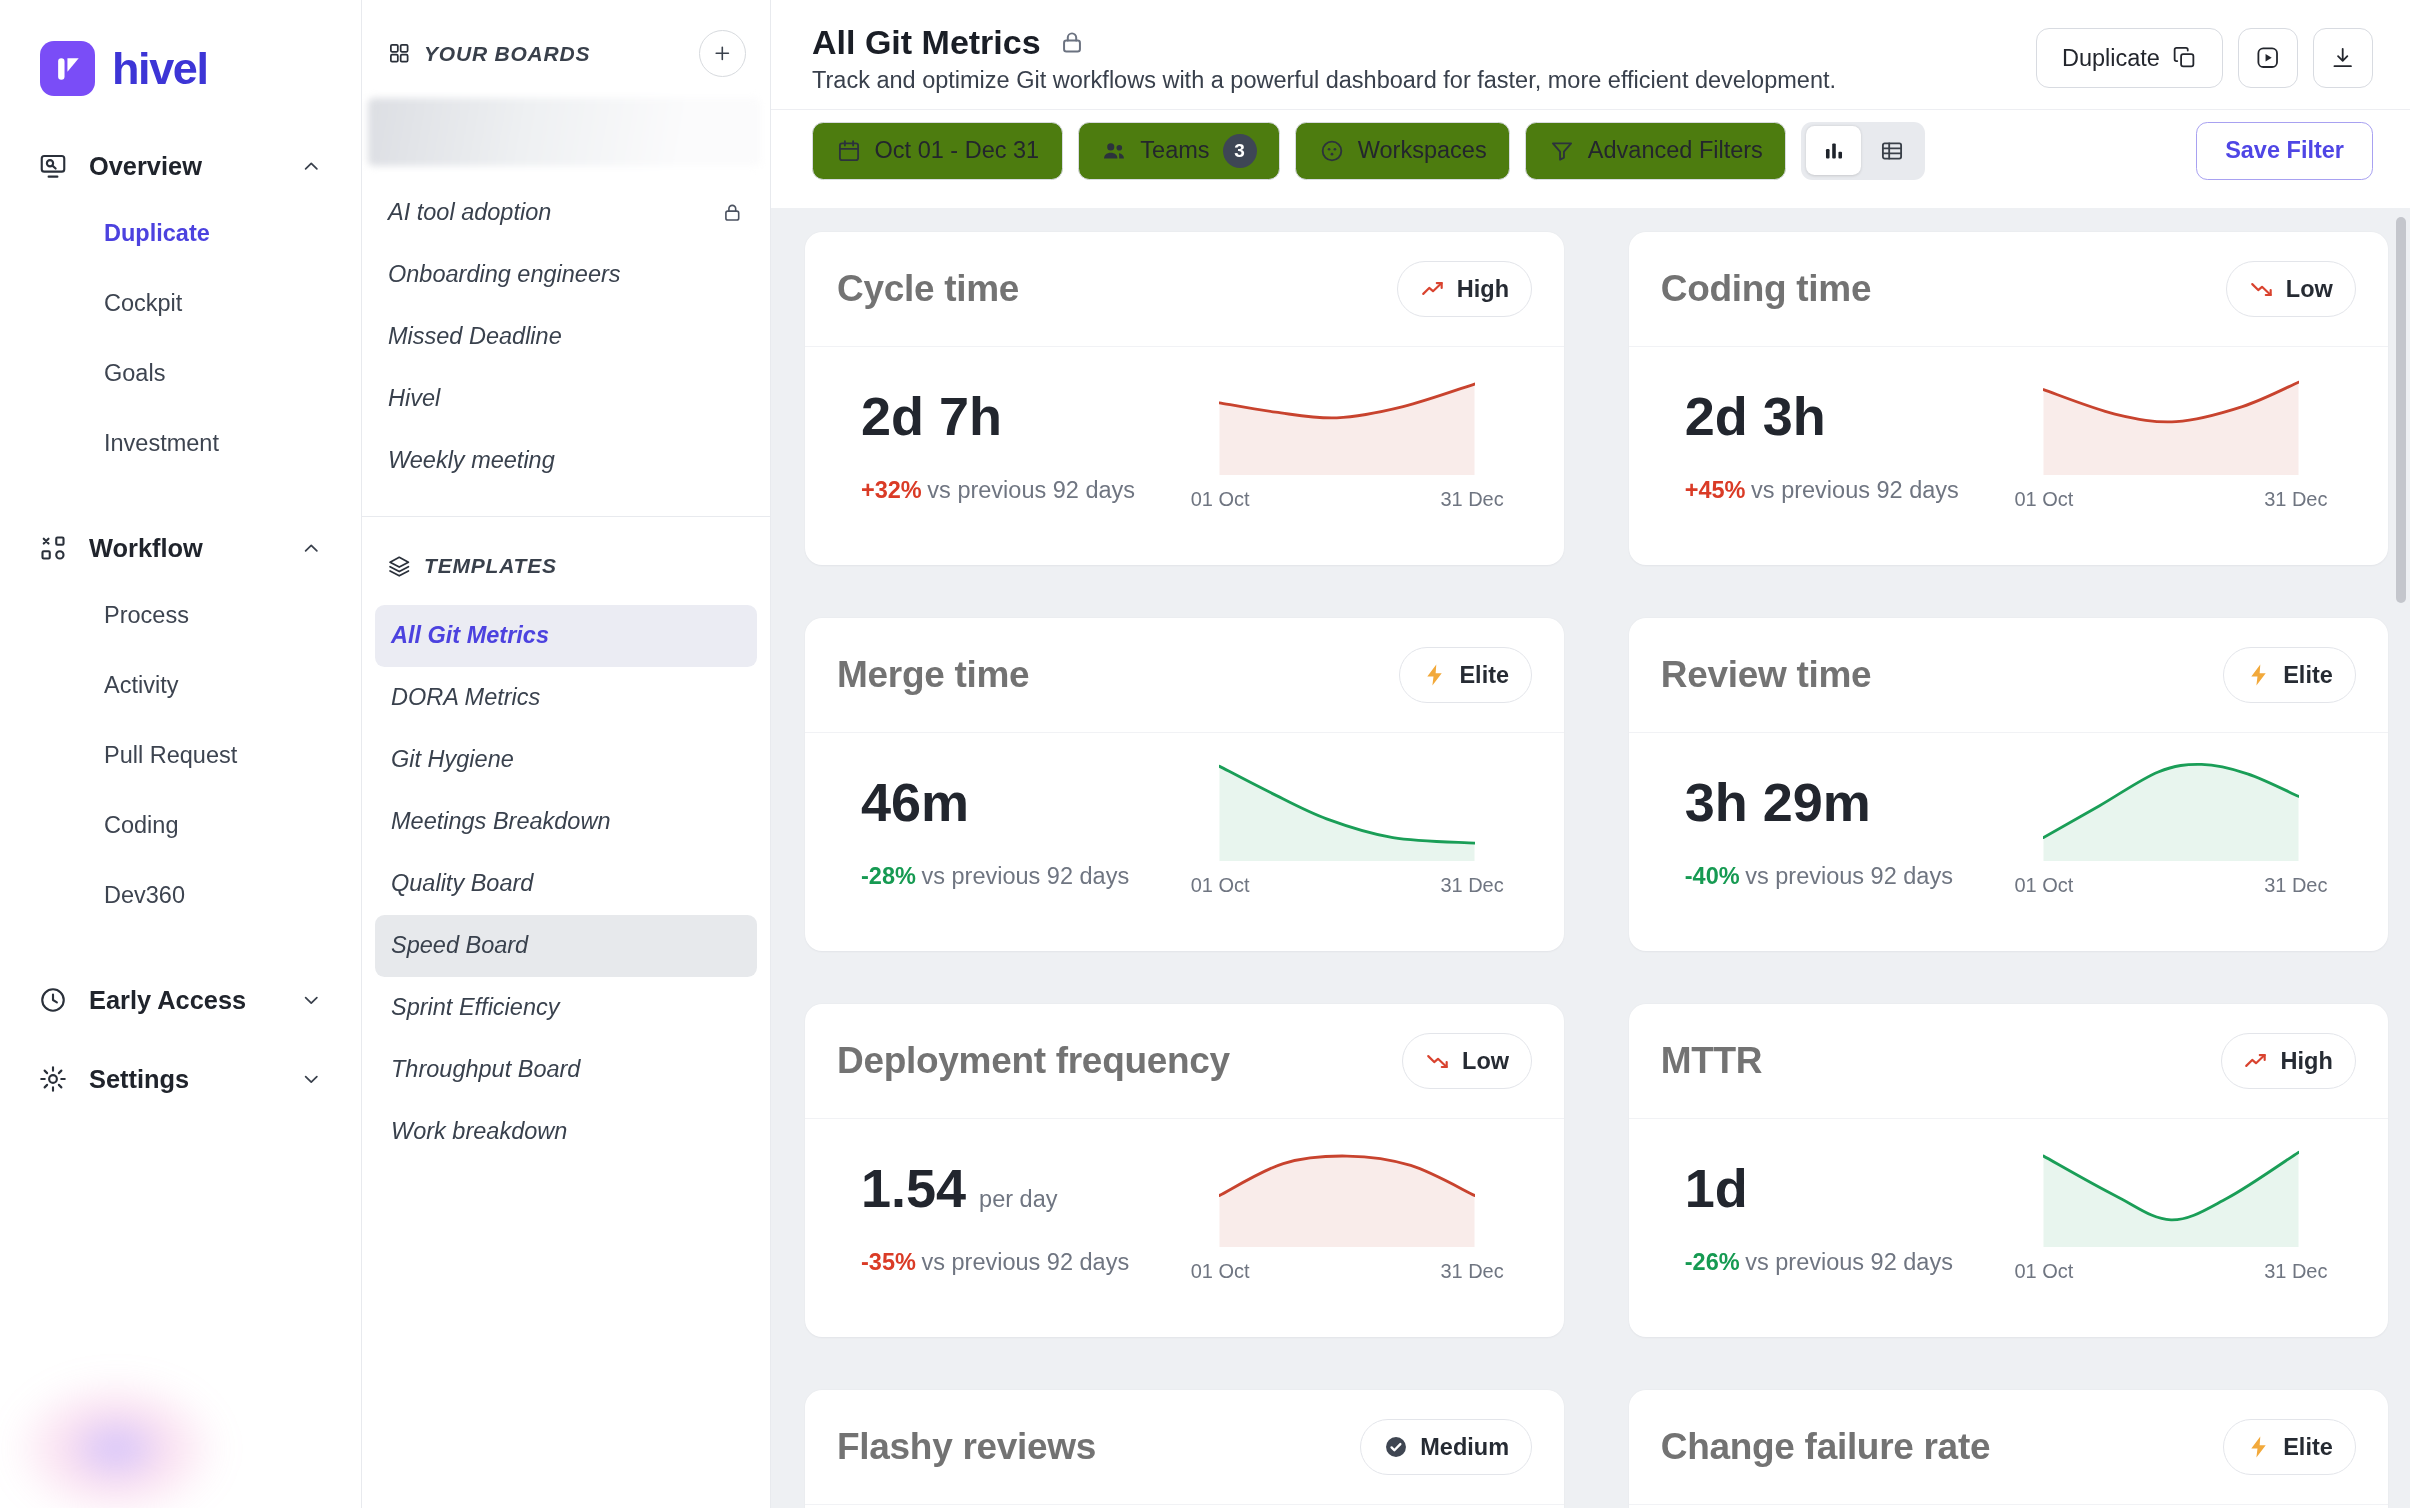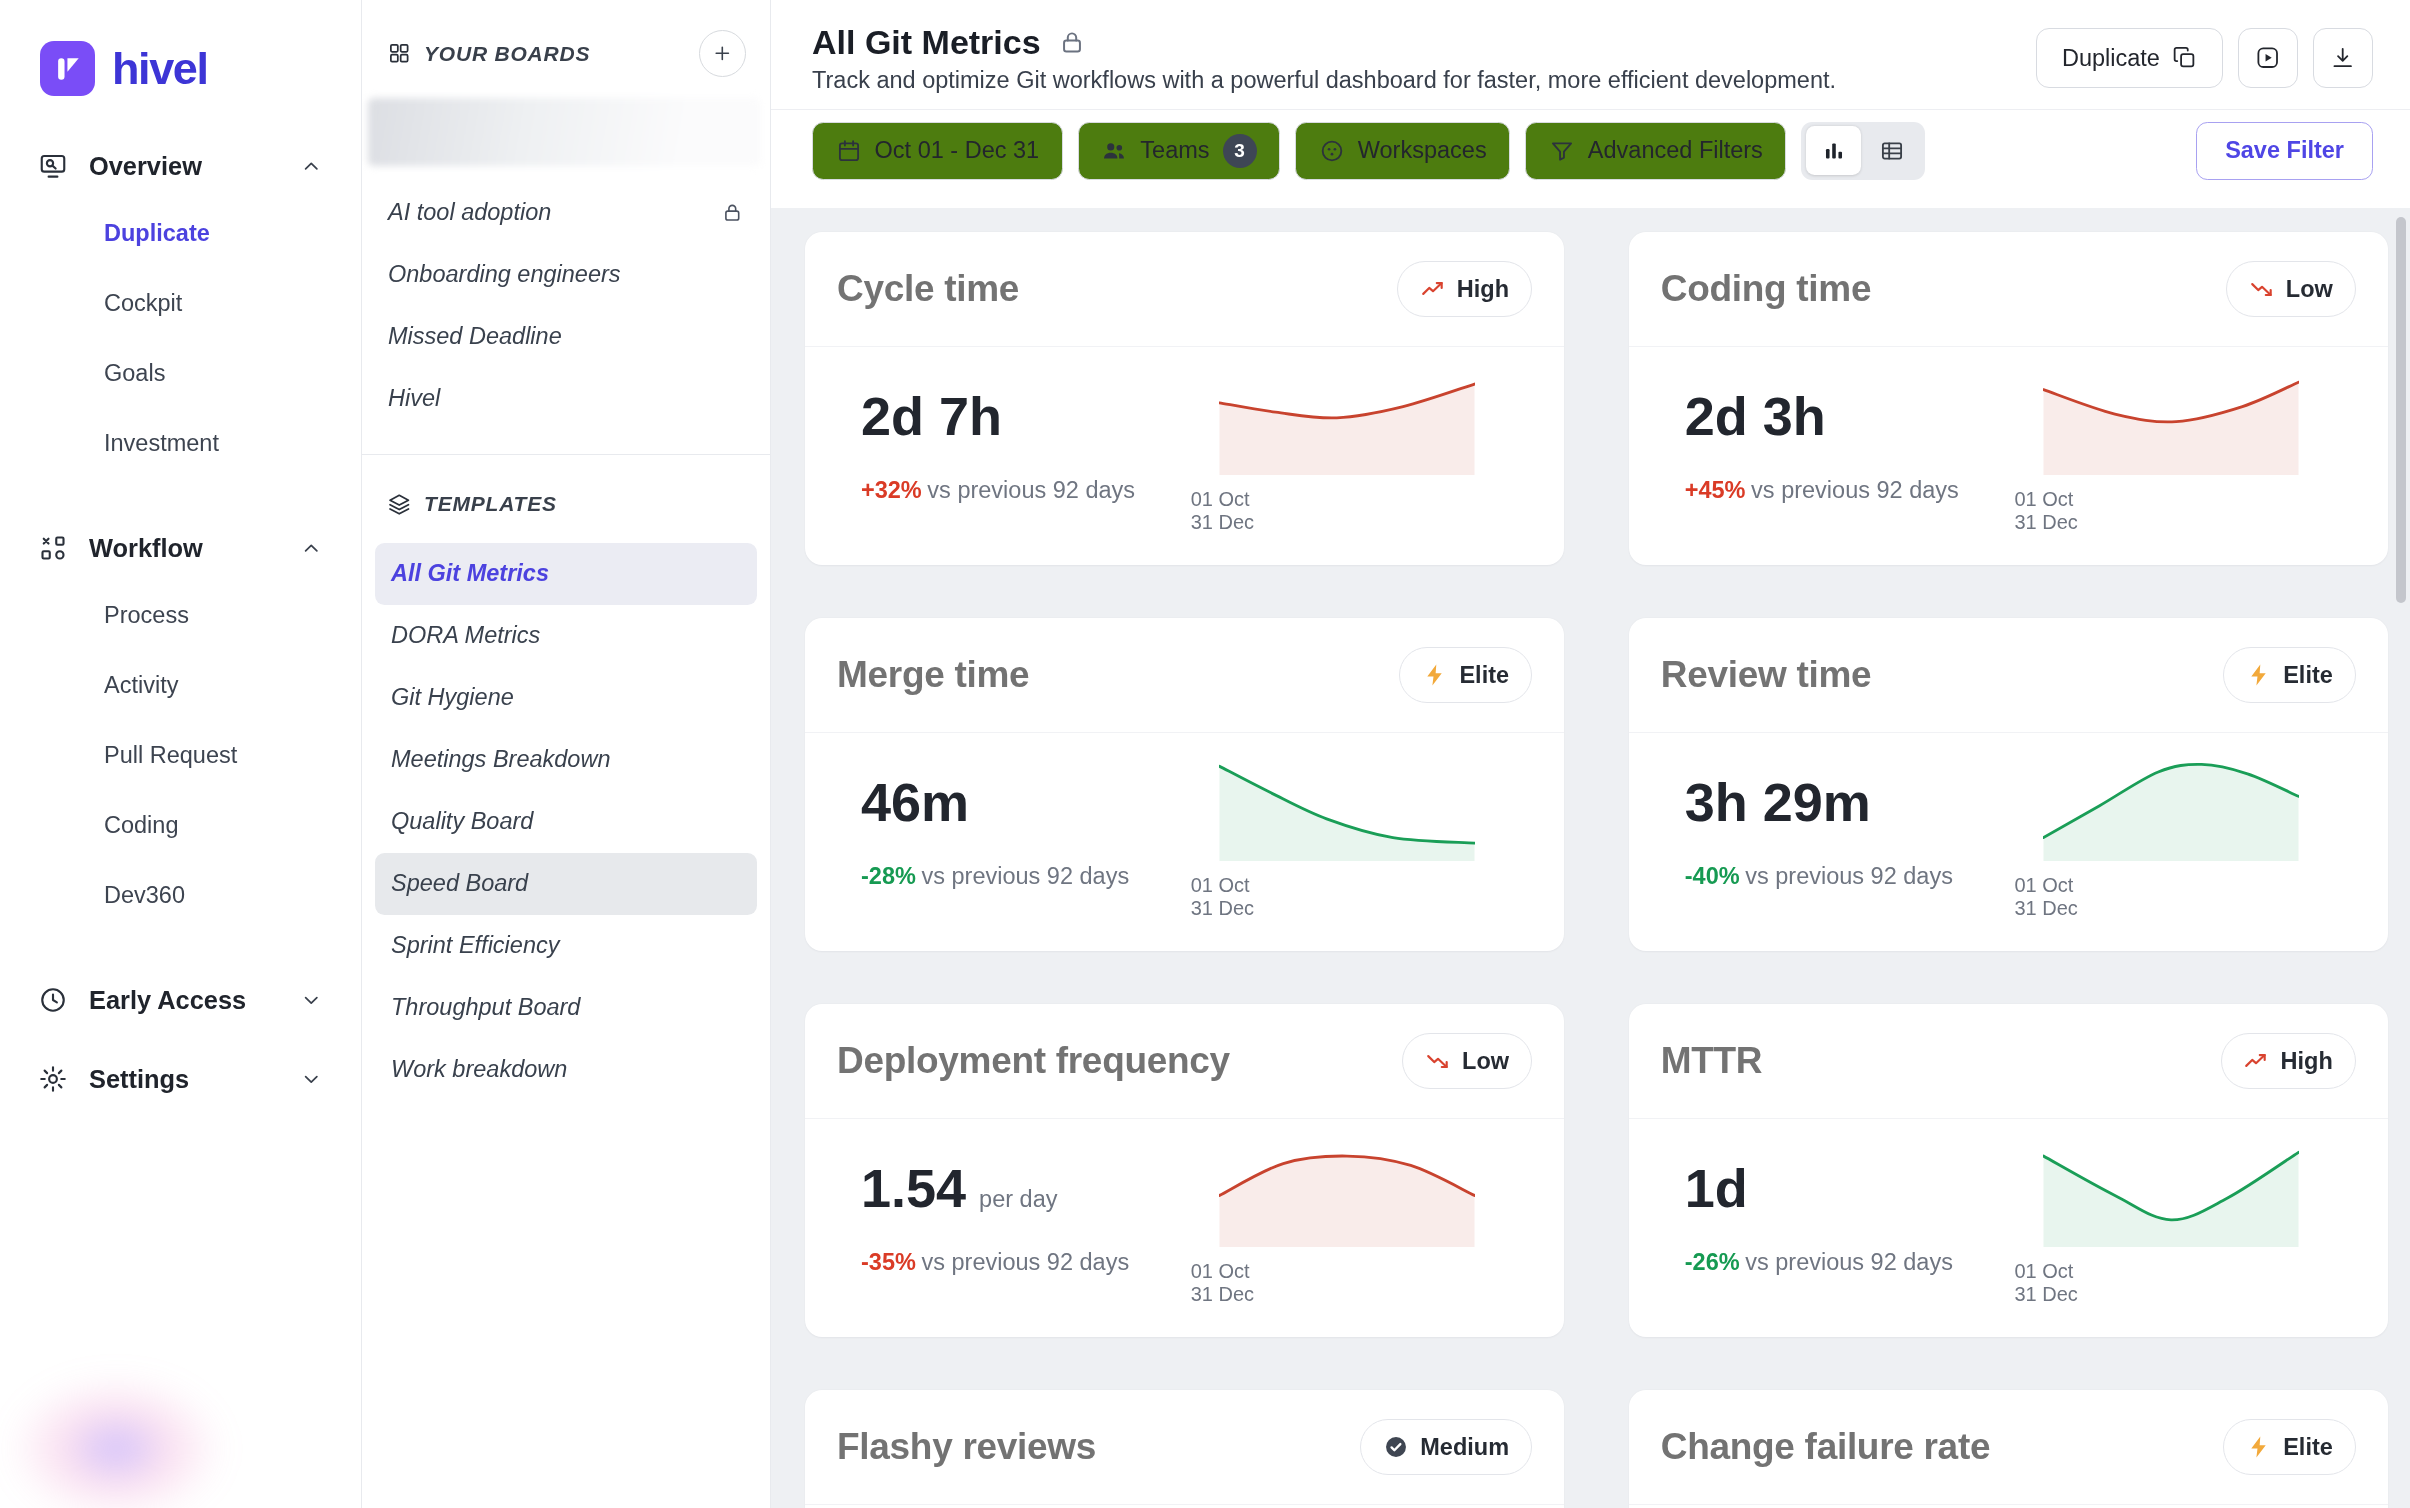--- a/index.html
+++ b/index.html
@@ -72,21 +72,21 @@
   .badge{display:flex;align-items:center;gap:11.3px;height:56px;padding:0 21.7px;border:1.4px solid #e3e5ea;border-radius:28px;font-size:23.5px;font-weight:600;color:#262b33;background:#fff;}
   .badge-icon{display:flex;}
   .card-body{display:flex;justify-content:space-between;padding:22.6px 60px 0 56px;}
   .metric-left{margin-top:19px;}
   .metric-value{font-size:54px;font-weight:800;color:#22262e;display:flex;align-items:baseline;gap:13px;line-height:1;}
   .metric-unit{font-size:23.5px;font-weight:400;color:#6f7581;}
   .metric-delta{margin-top:34px;font-size:23.5px;color:#6f7581;}
   .metric-delta b{font-weight:700;margin-right:5.6px;}
   .chart-col{width:313px;display:flex;flex-direction:column;align-items:center;}
   .spark{width:256px;height:105px;}
-  .x-labels{width:100%;display:flex;justify-content:space-between;margin-top:13px;font-size:20px;color:#6f7581;flex-direction:column;}
+  .x-labels{width:100%;display:flex;justify-content:space-between;margin-top:13px;font-size:20px;color:#6f7581;}
   .scroll-thumb{position:absolute;right:4.7px;top:217px;width:10.4px;height:386px;border-radius:5.6px;background:#c4c6cc;cursor:grab;}
 </style>
 </head>
 <body>
 
 <div class="app">
 
   <aside class="sidebar">
     <div class="logo-row">
       <span class="logo-mark">
@@ -215,20 +215,23 @@
         </li>
         <li>
           <span>Onboarding engineers</span>
         </li>
         <li>
           <span>Missed Deadline</span>
         </li>
         <li>
           <span>Hivel</span>
         </li>
+        <li>
+          <span>Weekly meeting</span>
+        </li>
       </ul>
     <hr class="panel-divider">
     <div class="panel-head">
       <span class="gicon" id="templates-head-icon">
           <svg viewBox="0 0 24 24" width="24.5" height="24.5" fill="none" stroke="currentColor" stroke-width="1.7" stroke-linecap="round" stroke-linejoin="round">
             <path d="M12 3.2l9 4.8-9 4.8-9-4.8z"></path>
             <path d="M3 12.4l9 4.8 9-4.8"></path>
             <path d="M3 16.6l9 4.8 9-4.8"></path>
           </svg>
         </span>

